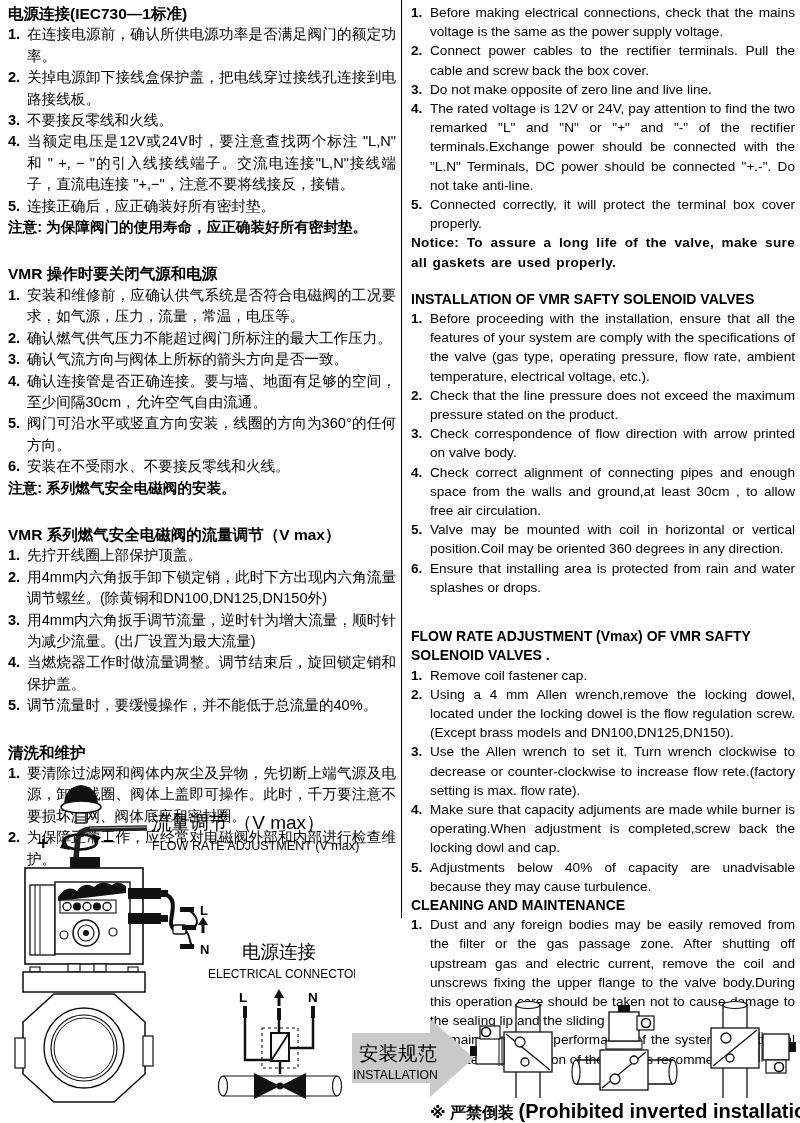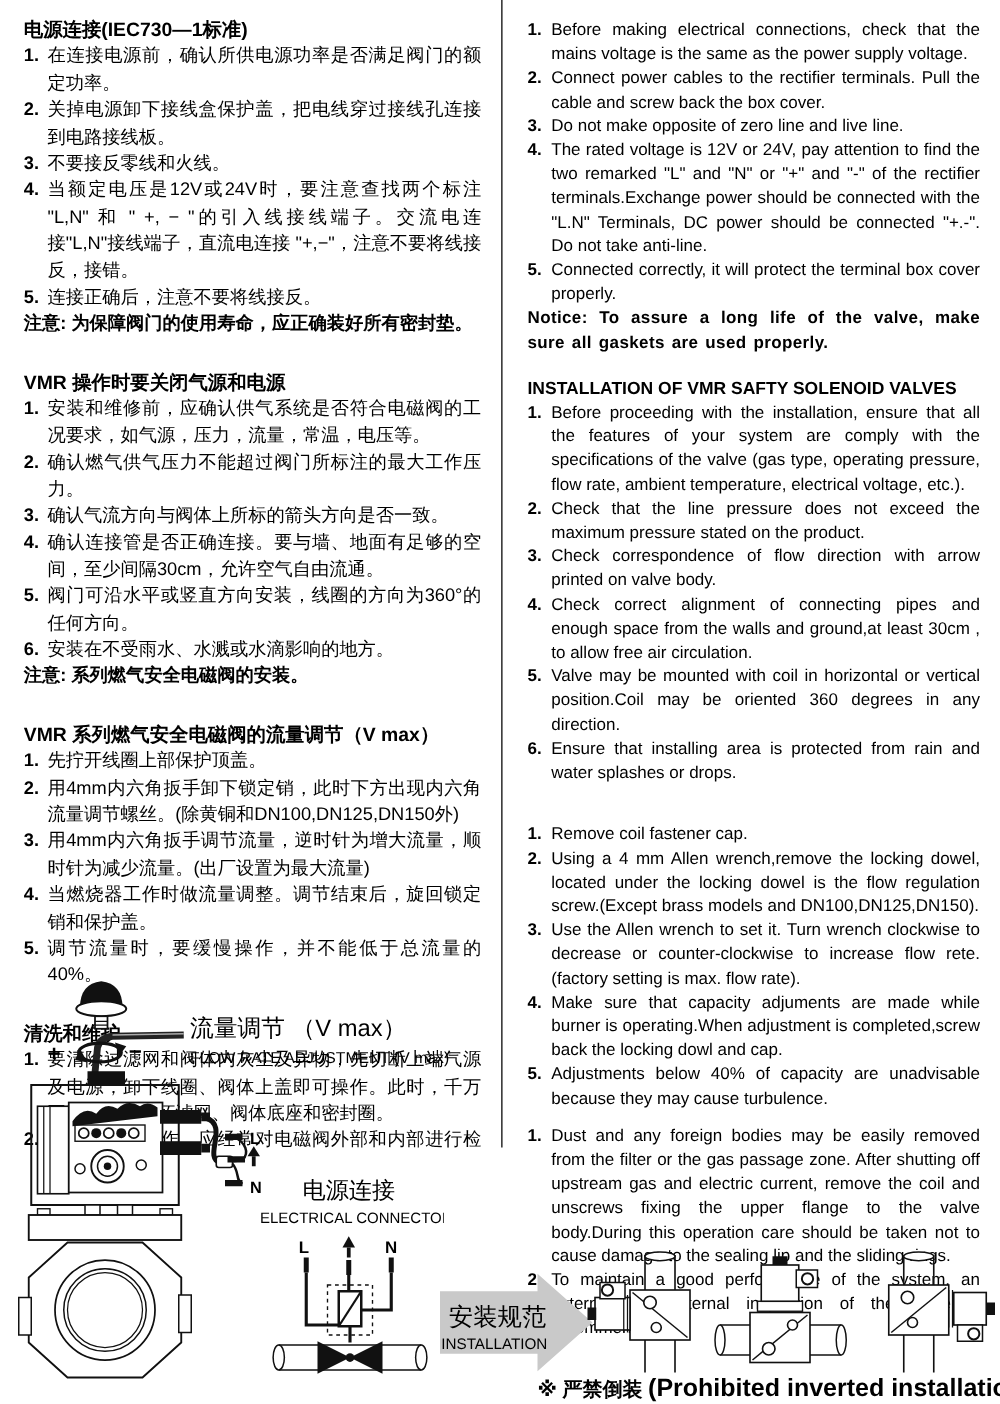--- a/index.html
+++ b/index.html
@@ -2,21 +2,21 @@
 <html><head>
 <meta charset="utf-8">
 <style>
   html,body{margin:0;padding:0;}
   .page{position:relative;width:800px;height:1123px;background:#fff;color:#000;
         font-family:"Liberation Sans","DejaVu Sans",sans-serif;overflow:hidden;}
   .divider{position:absolute;left:401px;top:0;width:1px;height:918px;background:#000;}
   .col{position:absolute;top:3px;}
   .col-left{left:8px;width:388px;font-size:14.6px;line-height:21.4px;}
   .col-right{left:411px;width:384px;font-size:13.6px;line-height:19.2px;}
-  .section{margin:11px;}
+  .section{margin:0;}
   .col-left .section + .section{margin-top:25px;}
   .col-right .section + .section{margin-top:18px;}
   .col-right .section.gap-lg{margin-top:30px;}
   .col-right .section.gap-0{margin-top:0;}
   .h{font-weight:bold;}
   .col-left .h{font-size:15.5px;}
   .col-right .h{font-size:14px;}
   .li{display:flex;}
   .num{flex:0 0 19px;font-weight:bold;}
   .txt{flex:1;text-align:justify;}
@@ -52,21 +52,21 @@
         <div class="li">
           <span class="num">3.</span>
           <span class="txt">不要接反零线和火线。</span>
         </div>
         <div class="li">
           <span class="num">4.</span>
           <span class="txt">当额定电压是12V或24V时，要注意查找两个标注 "L,N" 和 " +, − "的引入线接线端子。交流电连接"L,N"接线端子，直流电连接 "+,−"，注意不要将线接反，接错。</span>
         </div>
         <div class="li">
           <span class="num">5.</span>
-          <span class="txt">连接正确后，注意不要将线接反。</span>
+          <span class="txt">连接正确后，应正确装好所有密封垫。</span>
         </div>
         <div class="notice">注意: 为保障阀门的使用寿命，应正确装好所有密封垫。</div>
       </div>
     <div class="section">
         <div class="h">VMR 操作时要关闭气源和电源</div>
         <div class="li">
           <span class="num">1.</span>
           <span class="txt">安装和维修前，应确认供气系统是否符合电磁阀的工况要求，如气源，压力，流量，常温，电压等。</span>
         </div>
         <div class="li">
@@ -80,21 +80,21 @@
         <div class="li">
           <span class="num">4.</span>
           <span class="txt">确认连接管是否正确连接。要与墙、地面有足够的空间，至少间隔30cm，允许空气自由流通。</span>
         </div>
         <div class="li">
           <span class="num">5.</span>
           <span class="txt">阀门可沿水平或竖直方向安装，线圈的方向为360°的任何方向。</span>
         </div>
         <div class="li">
           <span class="num">6.</span>
-          <span class="txt">安装在不受雨水、水溅或水滴影响的地方。</span>
+          <span class="txt">安装在不受雨水、不要接反零线和火线。</span>
         </div>
         <div class="notice">注意: 系列燃气安全电磁阀的安装。</div>
       </div>
     <div class="section">
         <div class="h">VMR 系列燃气安全电磁阀的流量调节（V max）</div>
         <div class="li">
           <span class="num">1.</span>
           <span class="txt">先拧开线圈上部保护顶盖。</span>
         </div>
         <div class="li">
@@ -172,20 +172,21 @@
         <div class="li">
           <span class="num">5.</span>
           <span class="txt">Valve may be mounted with coil in horizontal or vertical position.Coil may be oriented 360 degrees in any direction.</span>
         </div>
         <div class="li">
           <span class="num">6.</span>
           <span class="txt">Ensure that installing area is protected from rain and water splashes or drops.</span>
         </div>
       </div>
     <div class="section gap-lg">
+        <div class="h">FLOW RATE ADJUSTMENT (Vmax) OF VMR SAFTY SOLENOID VALVES .</div>
         <div class="li">
           <span class="num">1.</span>
           <span class="txt">Remove coil fastener cap.</span>
         </div>
         <div class="li">
           <span class="num">2.</span>
           <span class="txt">Using a 4 mm Allen wrench,remove the locking dowel, located under the locking dowel is the flow regulation screw.(Except brass models and DN100,DN125,DN150).</span>
         </div>
         <div class="li">
           <span class="num">3.</span>
@@ -194,20 +195,21 @@
         <div class="li">
           <span class="num">4.</span>
           <span class="txt">Make sure that capacity adjuments are made while burner is operating.When adjustment is completed,screw back the locking dowl and cap.</span>
         </div>
         <div class="li">
           <span class="num">5.</span>
           <span class="txt">Adjustments below 40% of capacity are unadvisable because they may cause turbulence.</span>
         </div>
       </div>
     <div class="section gap-0">
+        <div class="h">CLEANING AND MAINTENANCE</div>
         <div class="li">
           <span class="num">1.</span>
           <span class="txt">Dust and any foreign bodies may be easily removed from the filter or the gas passage zone. After shutting off upstream gas and electric current, remove the coil and unscrews fixing the upper flange to the valve body.During this operation care should be taken not to cause damage to the sealing lip and the sliding rings.</span>
         </div>
         <div class="li">
           <span class="num">2.</span>
           <span class="txt">To maintain a good performance of the system, an external and internal inspection of the valve is recommended.</span>
         </div>
       </div>
   </div>

